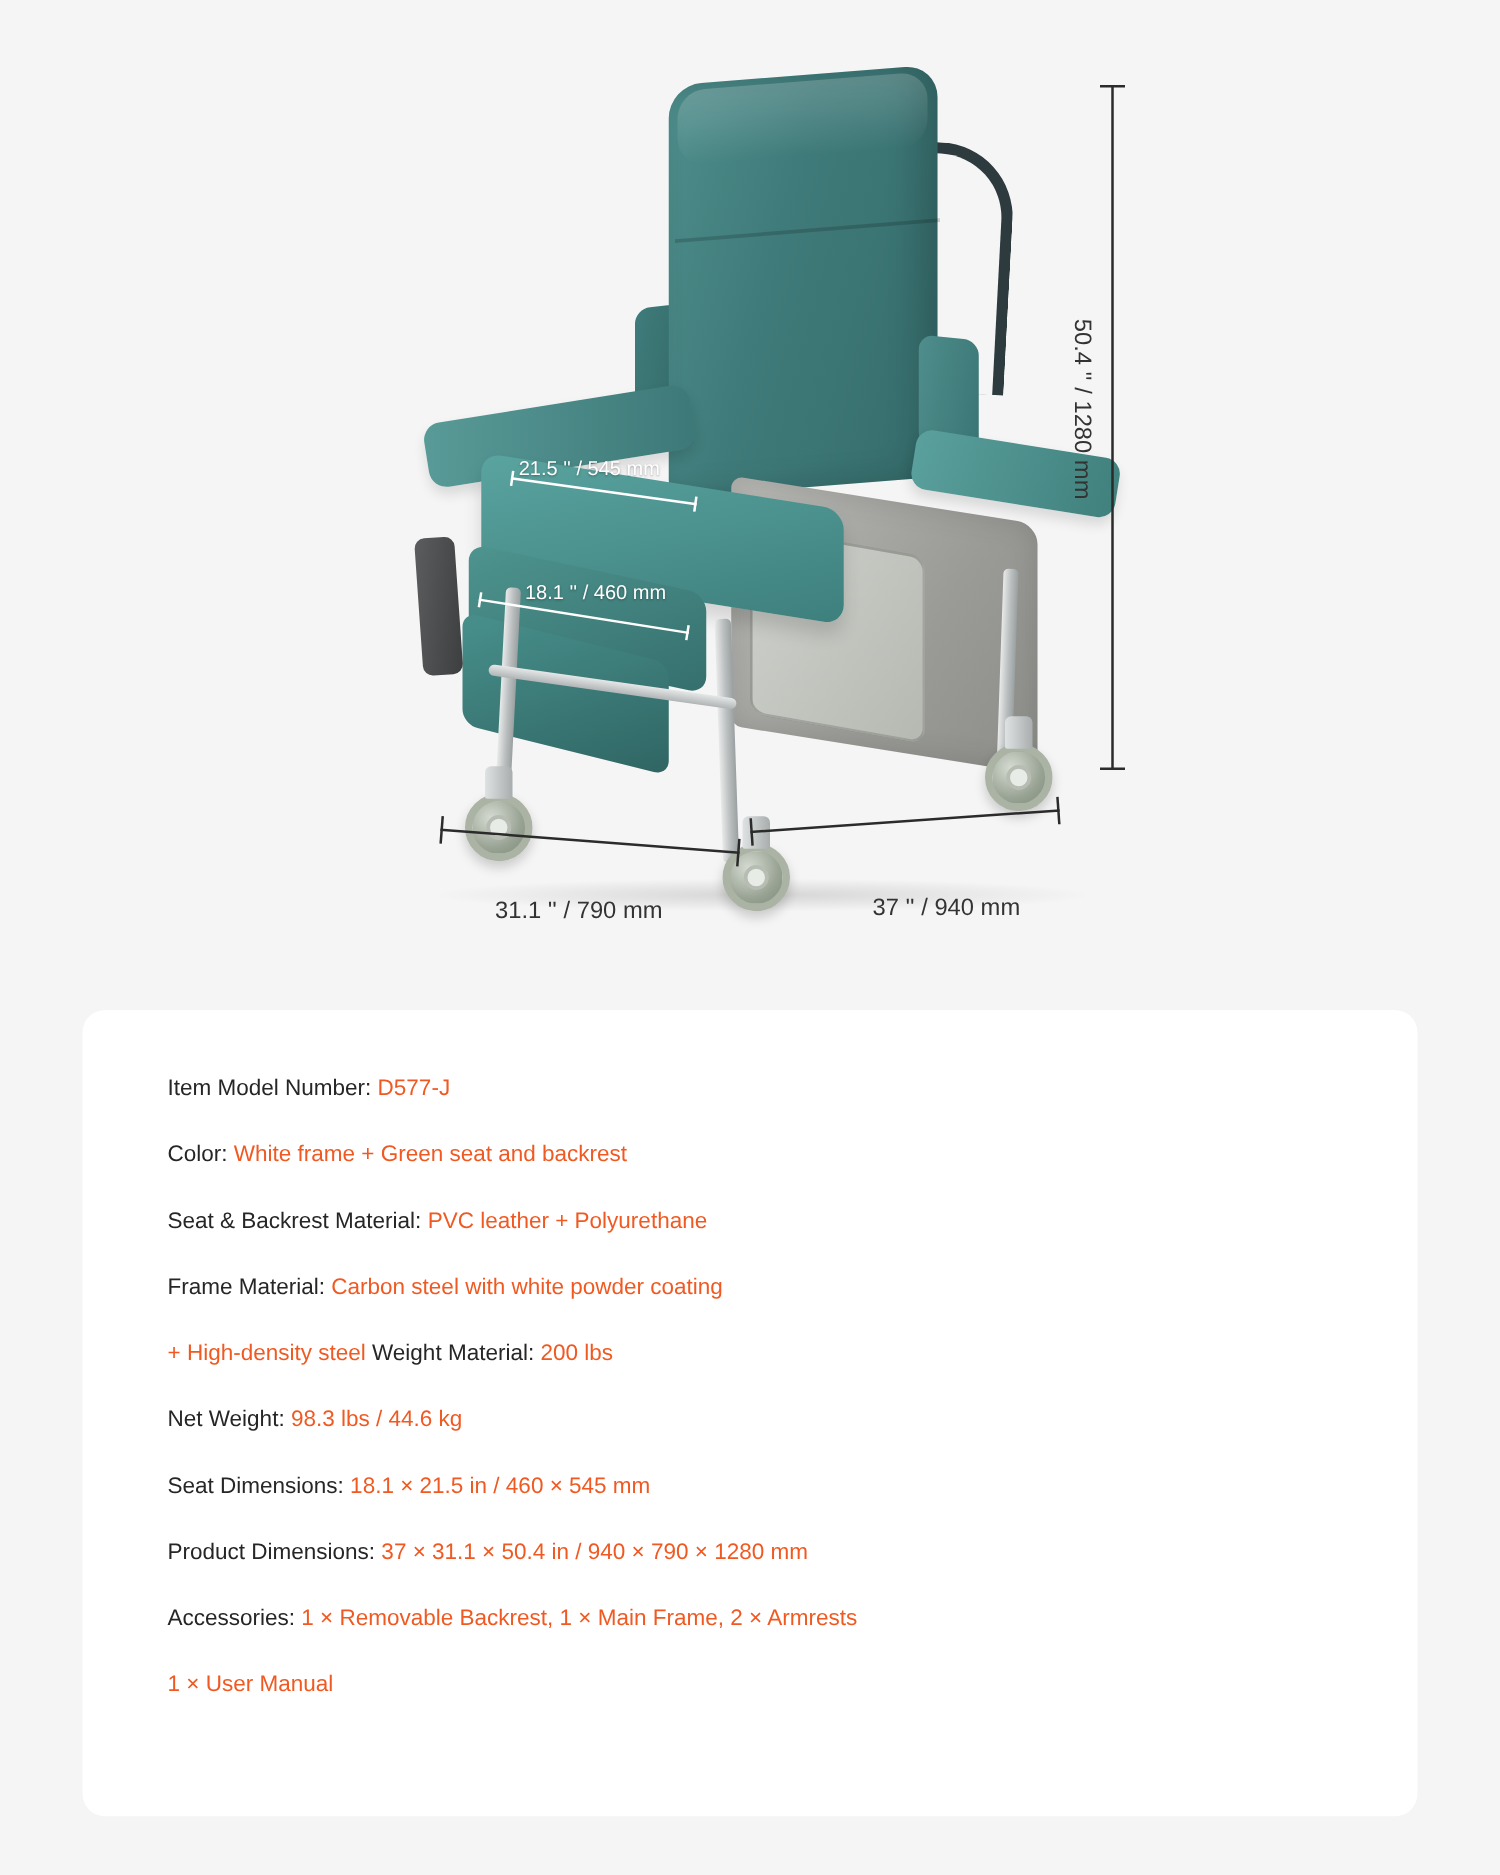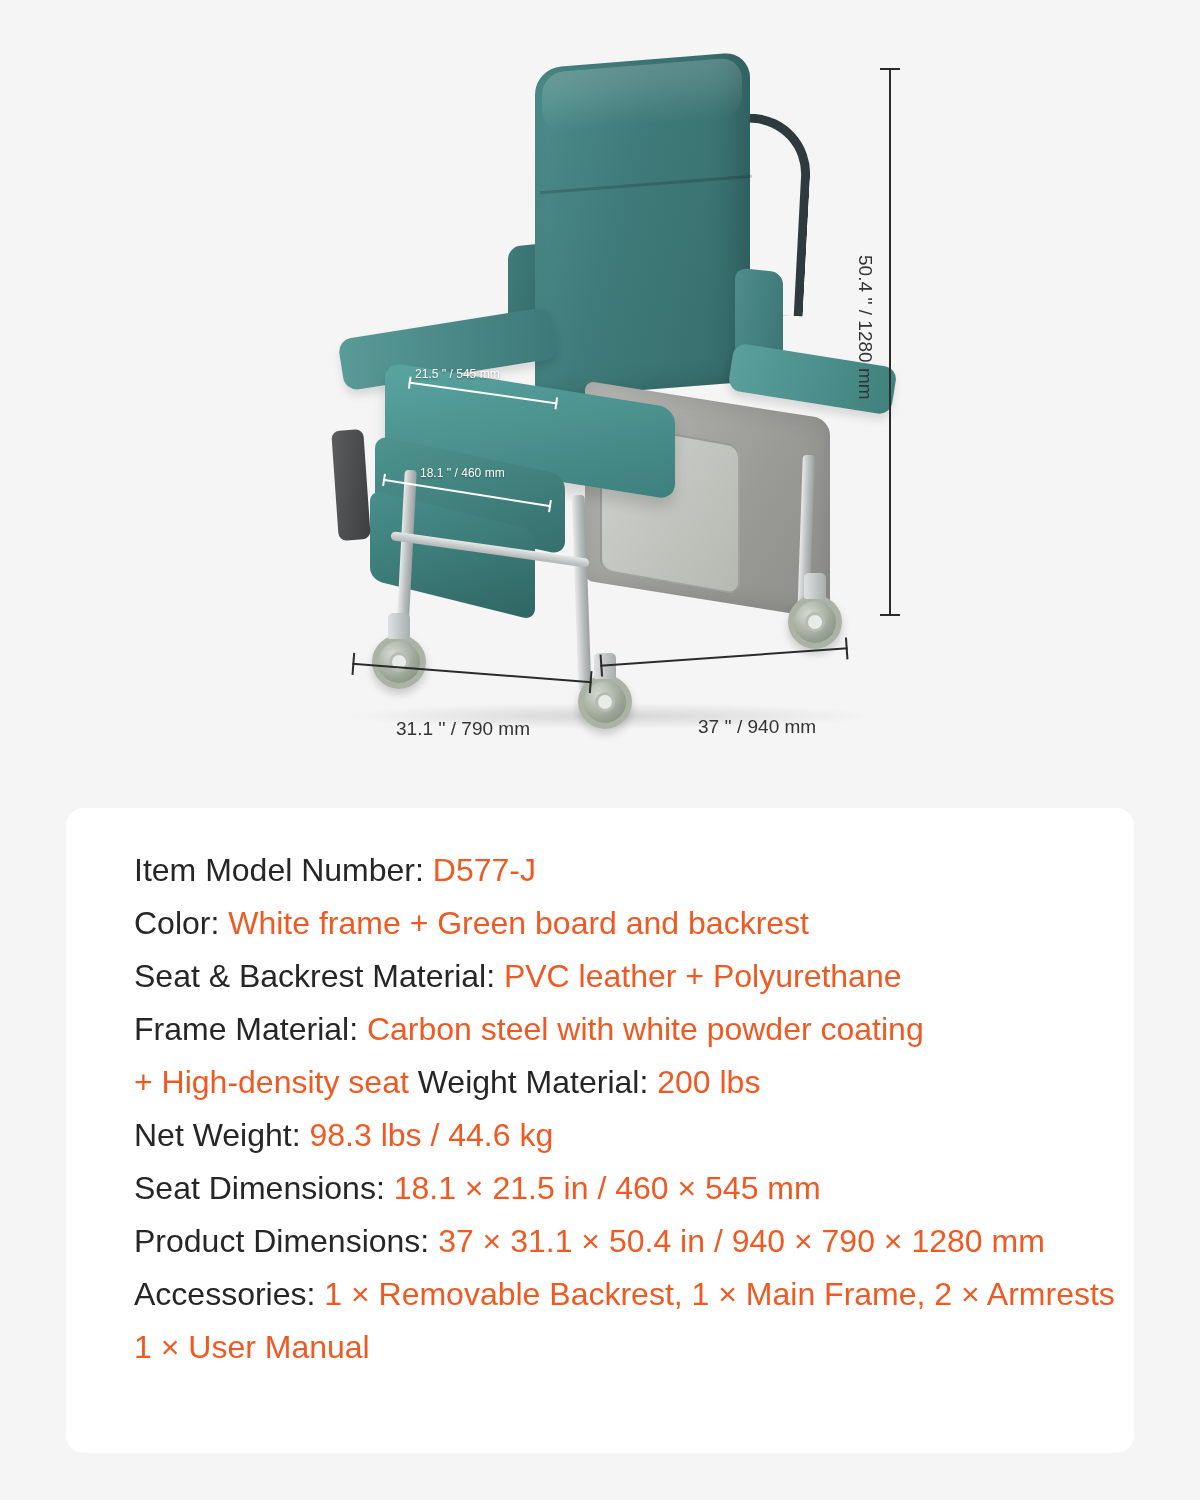--- a/index.html
+++ b/index.html
@@ -201,21 +201,21 @@
     position: absolute;
     left: 20px; top: 648px;
     width: 520px; height: 26px;
     background: radial-gradient(ellipse at center, rgba(0,0,0,0.13), rgba(0,0,0,0) 72%);
   }
 
   
   .dim-label {
     position: absolute;
     color: #ffffff;
-    font-size: 12px;
+    font-size: 16px;
     white-space: nowrap;
     text-shadow: 0 1px 2px rgba(0,0,0,0.35);
   }
   .dim-label-dark {
     position: absolute;
     color: #333333;
     font-size: 19px;
     white-space: nowrap;
     margin-left: 28px;
   }
@@ -293,21 +293,21 @@
     position: absolute;
     left: 66px; top: 808px;
     width: 1068px; height: 645px;
     background: #ffffff;
     border-radius: 18px;
   }
   .spec-list {
     padding: 36px 68px 0 68px;
   }
   .spec-line {
-    font-size: 32px;
+    font-size: 18px;
     line-height: 53px;
     color: #262626;
     white-space: nowrap;
   }
   .v { color: #f05a22; }
 </style>
 </head>
 <body>
 
 <div class="hero">
@@ -376,35 +376,35 @@
 <div class="spec-card">
   <div class="spec-list">
 
     <div class="spec-line">
       <span>Item Model Number:</span>
       <span class="v">D577-J</span>
     </div>
 
     <div class="spec-line">
       <span>Color:</span>
-      <span class="v">White frame + Green board and backrest</span>
+      <span class="v">White frame + Green seat and backrest</span>
     </div>
 
     <div class="spec-line">
       <span>Seat &amp; Backrest Material:</span>
       <span class="v">PVC leather + Polyurethane</span>
     </div>
 
     <div class="spec-line">
       <span>Frame Material:</span>
       <span class="v">Carbon steel with white powder coating</span>
     </div>
 
     <div class="spec-line">
-      <span class="v">+ High-density seat</span>
+      <span class="v">+ High-density steel</span>
       <span class="gap"></span>
       <span>Weight Material:</span>
       <span class="v">200 lbs</span>
     </div>
 
     <div class="spec-line">
       <span>Net Weight:</span>
       <span class="v">98.3 lbs / 44.6 kg</span>
     </div>
 

